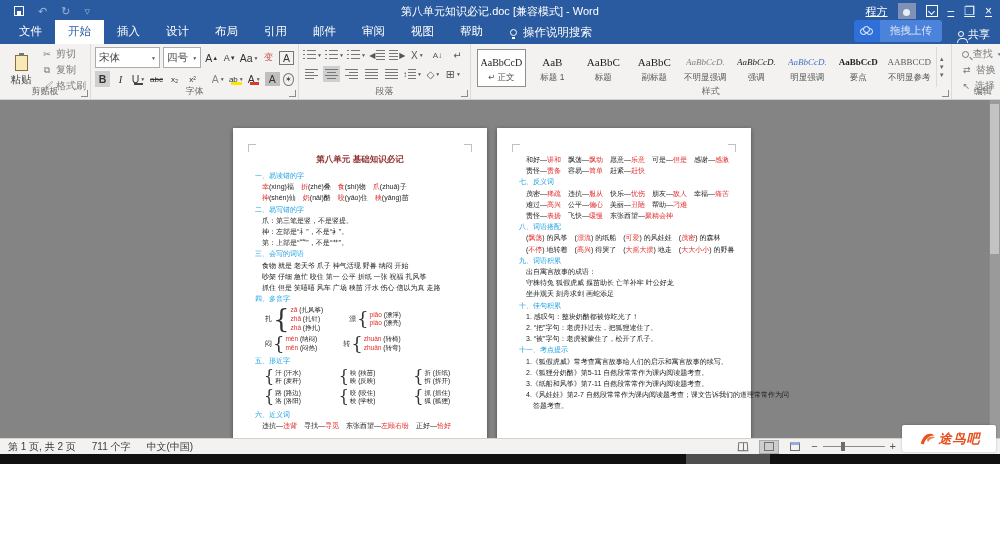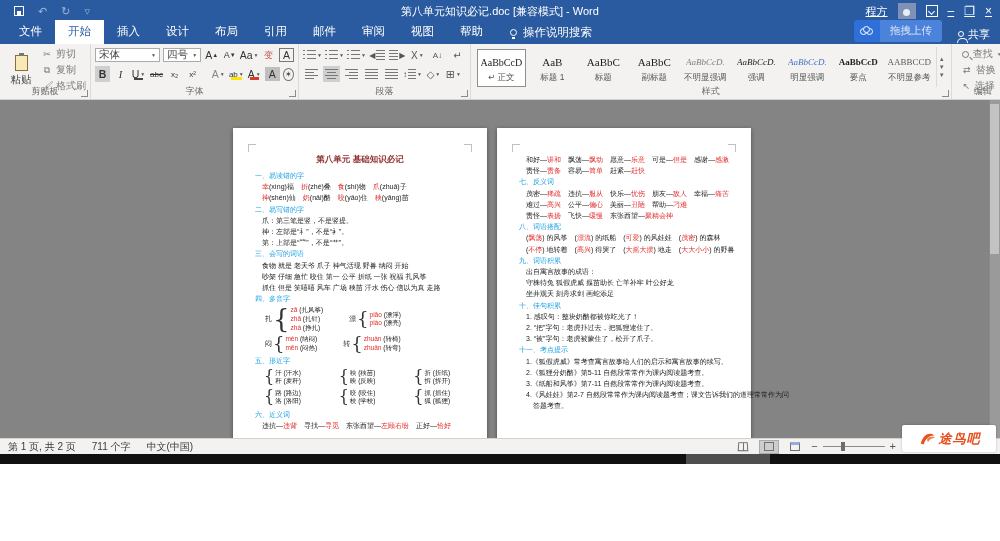--- a/index.html
+++ b/index.html
@@ -47,21 +47,21 @@
   
   .pastebig{display:flex;flex-direction:column;align-items:center;justify-content:center;width:34px;gap:2px;padding-top:2px;}
   .clipicon{width:13px;height:16px;border:1px solid #8a6d3b;background:#f7e9b8;position:relative;}
   .clipicon:after{content:"";position:absolute;top:-3px;left:3px;width:5px;height:3px;background:#777;}
   .minicol{display:flex;flex-direction:column;justify-content:center;gap:2px;padding-left:4px;}
   .minibtn{display:flex;align-items:center;gap:4px;color:#7a7a7a;white-space:nowrap;font-size:10px;}
   .minibtn .ic{width:10px;display:inline-block;text-align:center;color:#777;font-size:9px;}
   
   .fg{display:flex;flex-direction:column;gap:3px;padding-bottom:12px;}
   .fgrow{display:flex;align-items:center;gap:3px;}
-  .combo{background:#fff;border:1px solid #ababab;height:14px;display:flex;align-items:center;font-size:10.5px;padding:0 3px;gap:4px;}
+  .combo{background:#fff;border:1px solid #ababab;height:21px;display:flex;align-items:center;font-size:10.5px;padding:0 3px;gap:4px;}
   .combo .arr{font-size:5px;color:#555;}
   .fbtn{min-width:15px;height:16px;display:inline-flex;align-items:center;justify-content:center;font-size:10.5px;color:#333;padding:0 1px;position:relative;}
   .fbtn.on{background:#cfcfcf;}
   .fbtn .arr{font-size:5px;color:#555;margin-left:1px;}
   .ubar:after{content:"";position:absolute;bottom:2px;left:3px;right:3px;height:1.6px;background:#444;}
   .ybar:after{content:"";position:absolute;bottom:2px;left:2px;right:2px;height:3px;background:#ffe400;}
   .rbar:after{content:"";position:absolute;bottom:2px;left:3px;right:3px;height:3px;background:#d83b2e;}
   .boxA{border:1px solid #777;height:14px;}
   .shadeA{background:#bfbfbf;height:14px;}
   .circlechar{width:13px;height:13px;border:1px solid #777;border-radius:50%;font-size:8px;display:inline-flex;align-items:center;justify-content:center;}

